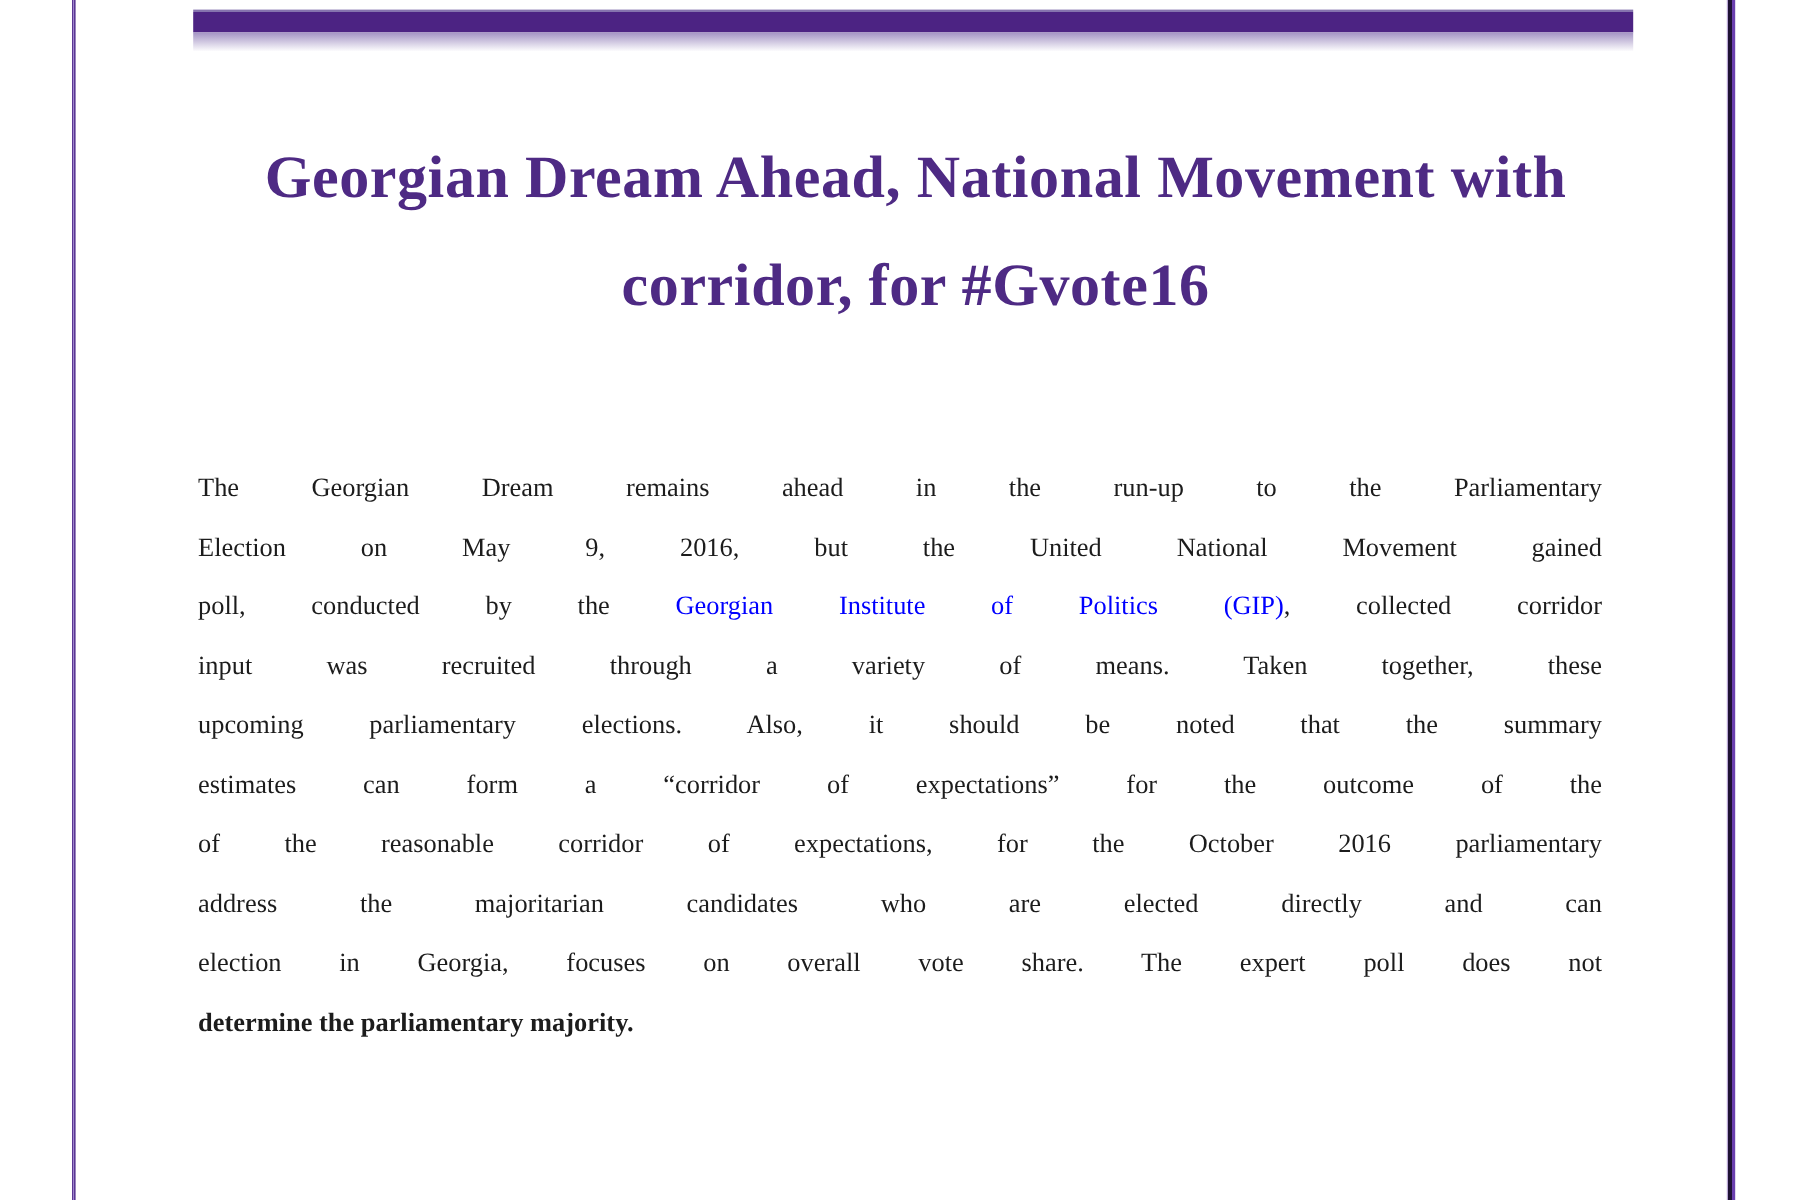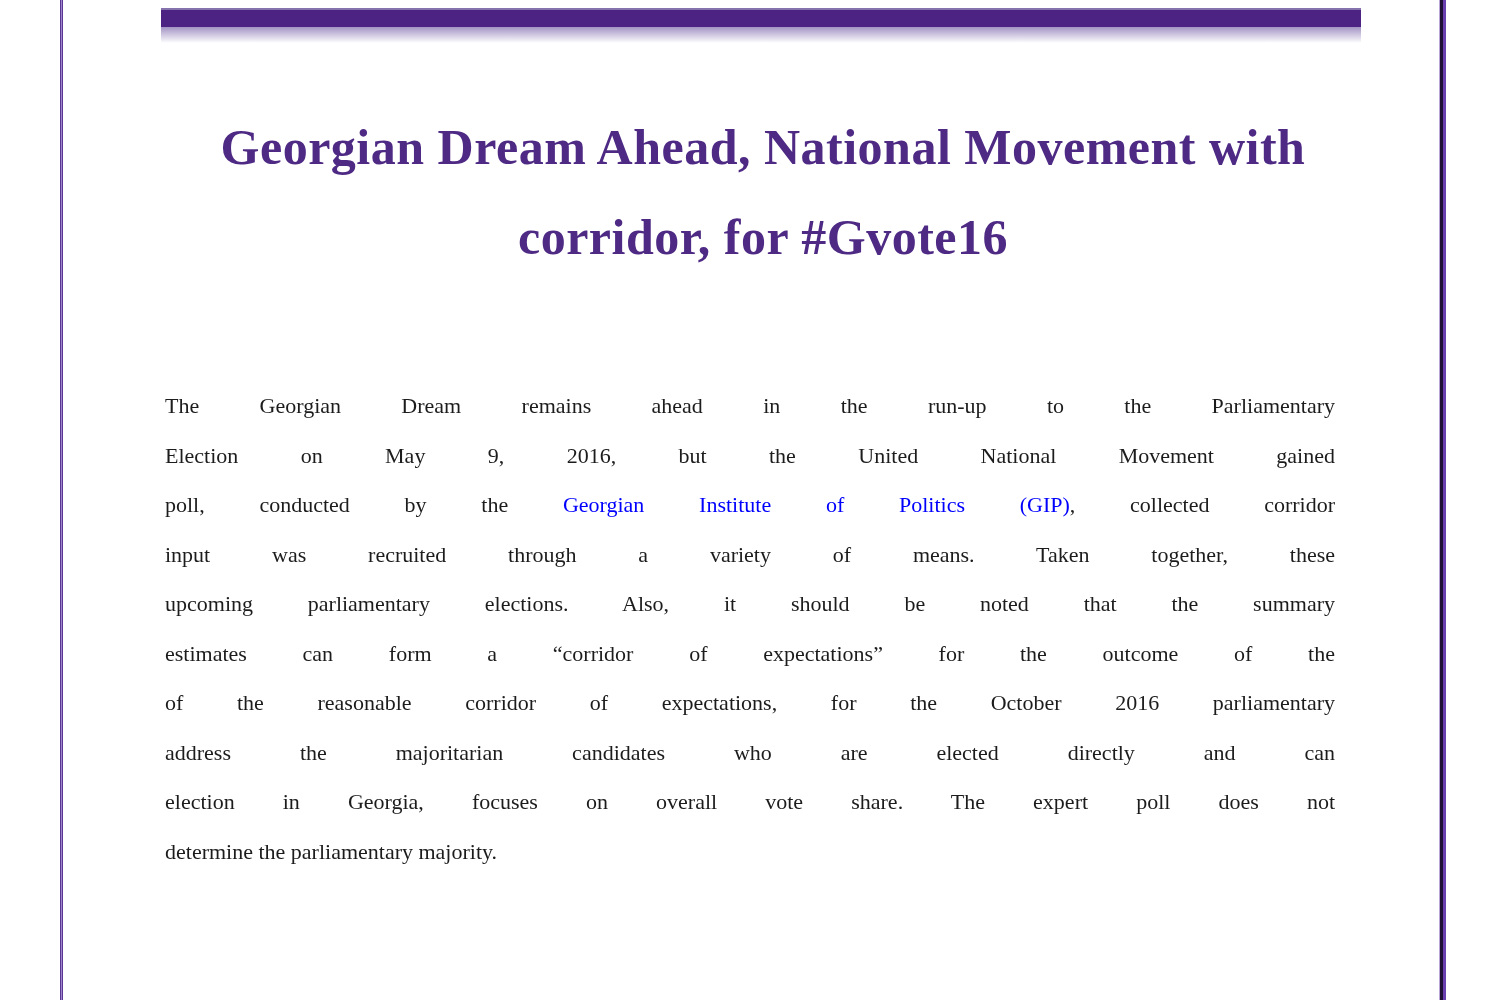--- a/index.html
+++ b/index.html
@@ -46,21 +46,21 @@
     position:absolute;left:165px;top:370px;width:1170px;
     font-size:22px;line-height:49.5px;
     color:var(--body-text,#1c1c1c);
     margin-top:11px;
   }
   .line{
     text-align:justify;
     
     text-align-last:justify;
   }
-  .line.last{text-align:right;text-align-last:left;}
+  .line.last{text-align:right;text-align-last:left;font-weight:bold;}
   .gip{
     color:var(--link,#0000ff);
     text-decoration-thickness:2px;
     text-underline-offset:4px;
     cursor:pointer;
   }
 </style>
 </head>
 <body>
 

